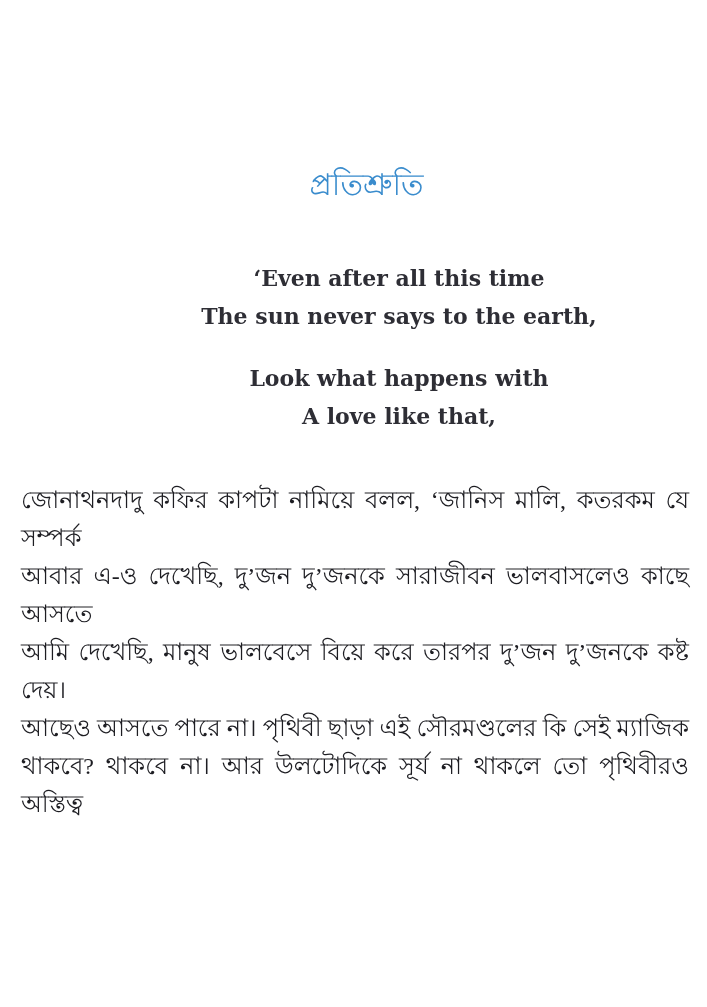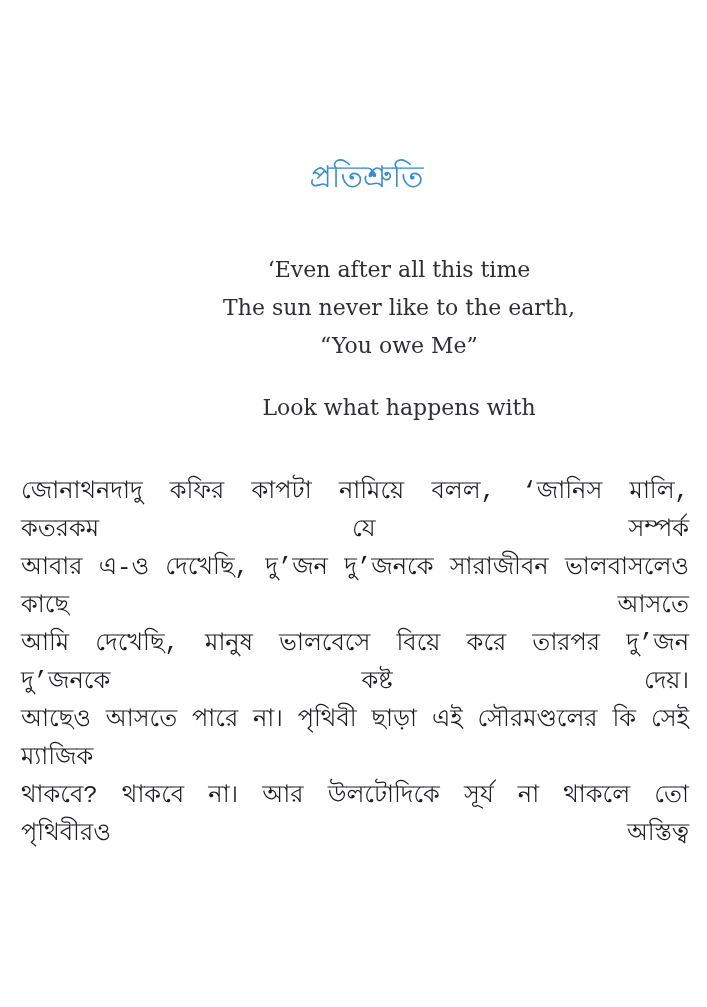--- a/index.html
+++ b/index.html
@@ -7,73 +7,72 @@
   body {
     width: 707px;
     height: 1007px;
     overflow: hidden;
     font-family: "Liberation Serif", serif;
   }
   .page {
     width: 707px;
     height: 1007px;
     background: #ffffff;
-    padding: 0 18px 0 21px;
+    padding: 8px 18px 0 21px;
     position: relative;
   }
   .chapter-title {
     padding-top: 157px;
     text-align: center;
     padding-left: 23px;
     font-size: 30px;
     font-weight: 400;
     line-height: 40px;
     font-family: "Liberation Serif", serif;
   }
   .poem {
     margin-top: 54px;
     margin-left: 88px;
     text-align: center;
     font-family: "DejaVu Serif", serif;
-    font-weight: 400;
+    font-weight: 700;
     font-size: 22px;
     color: #2e2e35;
   }
   .poem-line {
     line-height: 38px;
     white-space: nowrap;
   }
   .stanza + .stanza { margin-top: 24px; }
   .body-text {
     margin-top: 46px;
     font-size: 24px;
     color: #1d1d22;
   }
   .body-line {
     line-height: 38px;
     text-align: justify;
     text-align-last: justify;
-    font-family: Liberation Mono, monospace;
   }
 </style>
 </head>
 <body>
 
 <div class="page">
 
   <h1 class="chapter-title" style="color: rgb(58, 140, 205);">প্রতিশ্রুতি</h1>
 
   <div class="poem">
     <div class="stanza">
         <div class="poem-line">‘Even after all this time</div>
-        <div class="poem-line">The sun never like to the earth,</div>
-        <div class="poem-line last-line">“You owe Me”</div>
+        <div class="poem-line">The sun never says to the earth,</div>
       </div>
     <div class="stanza">
         <div class="poem-line">Look what happens with</div>
+        <div class="poem-line">A love like that,</div>
       </div>
   </div>
 
   <div class="body-text">
     <div class="paragraph">
         <div class="body-line">জোনাথনদাদু কফির কাপটা নামিয়ে বলল, ‘জানিস মালি, কতরকম যে সম্পর্ক</div>
         <div class="body-line">আবার এ-ও দেখেছি, দু’জন দু’জনকে সারাজীবন ভালবাসলেও কাছে আসতে</div>
         <div class="body-line">আমি দেখেছি, মানুষ ভালবেসে বিয়ে করে তারপর দু’জন দু’জনকে কষ্ট দেয়।</div>
         <div class="body-line">আছেও আসতে পারে না। পৃথিবী ছাড়া এই সৌরমণ্ডলের কি সেই ম্যাজিক</div>
         <div class="body-line">থাকবে? থাকবে না। আর উলটোদিকে সূর্য না থাকলে তো পৃথিবীরও অস্তিত্ব</div>

